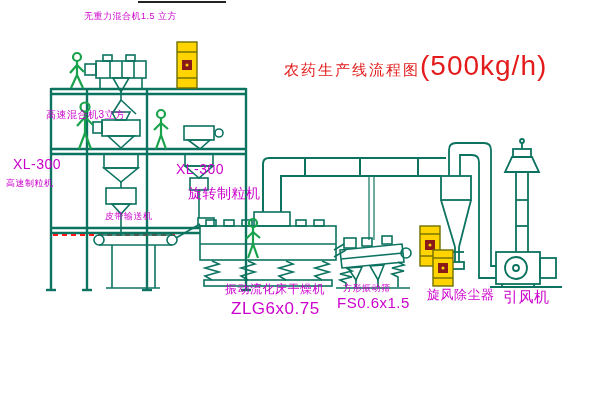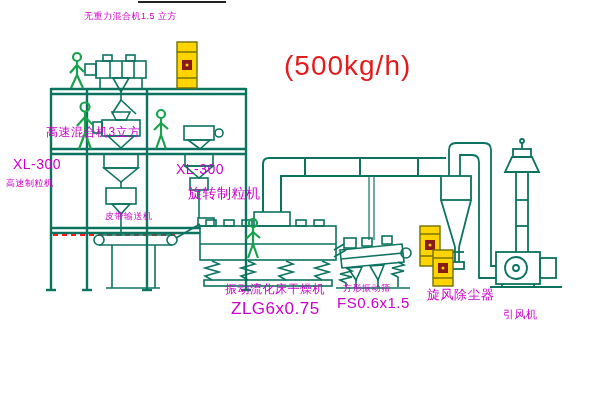--- a/index.html
+++ b/index.html
@@ -224,30 +224,31 @@
     <circle cx="253" cy="223" r="4"></circle>
     <line x1="253" y1="227" x2="253" y2="244"></line>
     <line x1="253" y1="232" x2="246" y2="239"></line>
     <line x1="253" y1="232" x2="260" y2="238"></line>
     <line x1="253" y1="244" x2="248" y2="258"></line>
     <line x1="253" y1="244" x2="258" y2="258"></line>
   </g>
 </svg>
 
 <div class="title">
+  <span class="t1">农药生产线流程图</span>
   <span class="t2">(500kg/h)</span>
 </div>
 
 <div class="lbl" style="left:84px;top:12px;font-size:9px">无重力混合机1.5 立方</div>
-<div class="lbl" style="left:46px;top:126px;font-size:12px">高速混合机3立方</div>
+<div class="lbl" style="left:46px;top:110px;font-size:10px">高速混合机3立方</div>
 <div class="lbl" style="left:13px;top:157px;font-size:14px">XL-300</div>
 <div class="lbl" style="left:6px;top:179px;font-size:9px">高速制粒机</div>
 <div class="lbl" style="left:176px;top:162px;font-size:14px">XL-300</div>
 <div class="lbl" style="left:188px;top:186px;font-size:14px">旋转制粒机</div>
 <div class="lbl" style="left:105px;top:212px;font-size:9px">皮带输送机</div>
 <div class="lbl" style="left:225px;top:283px;font-size:12px">振动流化床干燥机</div>
 <div class="lbl" style="left:231px;top:300px;font-size:17px">ZLG6x0.75</div>
 <div class="lbl" style="left:343px;top:284px;font-size:9px">方形振动筛</div>
 <div class="lbl" style="left:337px;top:295px;font-size:15px">FS0.6x1.5</div>
 <div class="lbl" style="left:427px;top:288px;font-size:13px">旋风除尘器</div>
-<div class="lbl" style="left:503px;top:309px;font-size:11px">引风机</div>
+<div class="lbl" style="left:503px;top:289px;font-size:15px">引风机</div>
 
 </div>
 
 </body></html>

